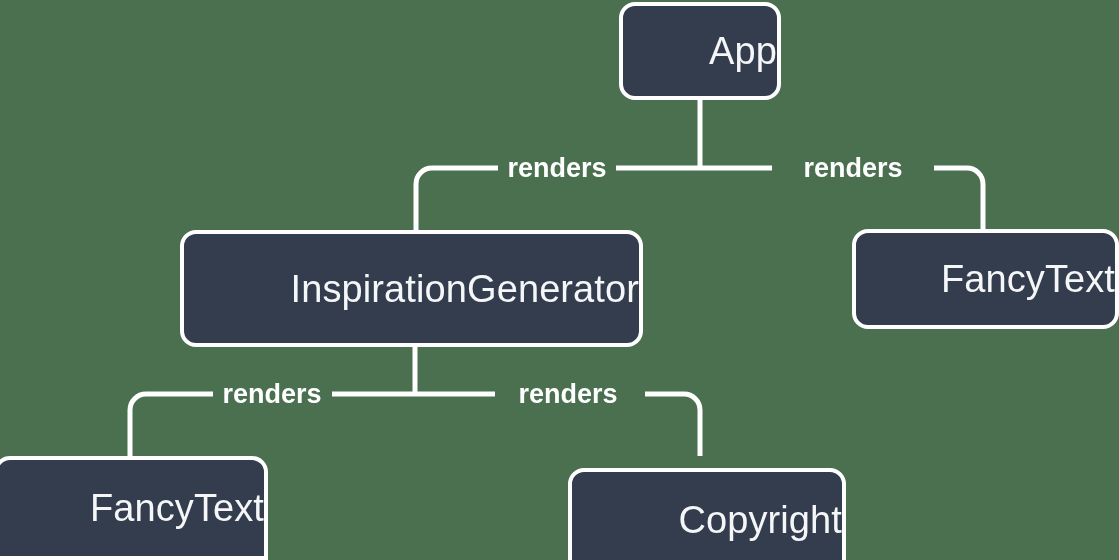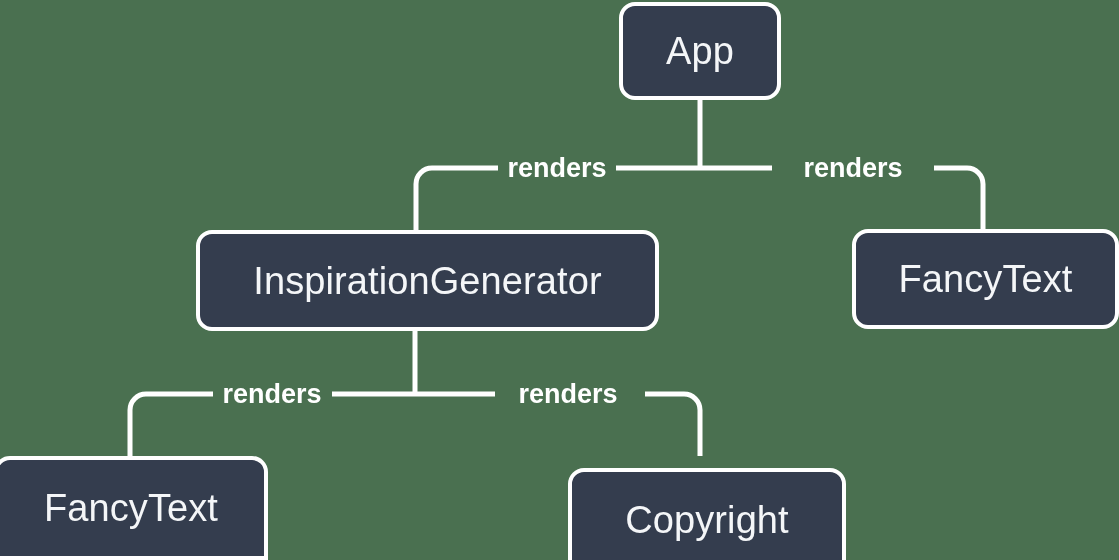--- a/index.html
+++ b/index.html
@@ -27,21 +27,21 @@
     height: 560px;
   }
   .node-box {
     position: absolute;
     box-sizing: border-box;
     background: #343d4e;
     border: 4px solid #ffffff;
     border-radius: 16px;
     display: flex;
     align-items: center;
-    justify-content: center;
+    justify-content: flex-end;
     z-index: 2;
   }
   .node-label {
     color: #f4f6f8;
     font-family: "Liberation Sans", sans-serif;
     font-size: 38px;
     line-height: 1;
     letter-spacing: 0.1px;
     white-space: nowrap;
   }
@@ -51,21 +51,21 @@
     font-family: Liberation Sans, sans-serif;
     font-size: 27px;
     font-weight: 700;
     line-height: 1;
     white-space: nowrap;
     transform: translate(-50%, -50%);
     z-index: 3;
   }
   
   #node-app            { left: 619px; top: 2px;   width: 162px; height: 98px; }
-  #node-inspiration    { left: 196px; top: 230px; width: 463px; height: 101px; }
+  #node-inspiration    { left: 180px; top: 230px; width: 463px; height: 117px; }
   #node-fancytext-right{ left: 852px; top: 229px; width: 267px; height: 100px; }
   #node-fancytext-left { left: -6px;  top: 456px; width: 274px; height: 104px; border-bottom-left-radius:0; border-bottom-right-radius:0; }
   #node-copyright      { left: 568px; top: 456px; width: 278px; height: 104px; border-bottom-left-radius:0; border-bottom-right-radius:0;margin-top:12px; }
   
   #edge-label-app-inspiration { left: 557px; top: 168px; }
   #edge-label-app-fancytext   { left: 853px; top: 168px; }
   #edge-label-ig-fancytext    { left: 272px; top: 394px; }
   #edge-label-ig-copyright    { left: 568px; top: 394px; }
 </style>
 </head>

